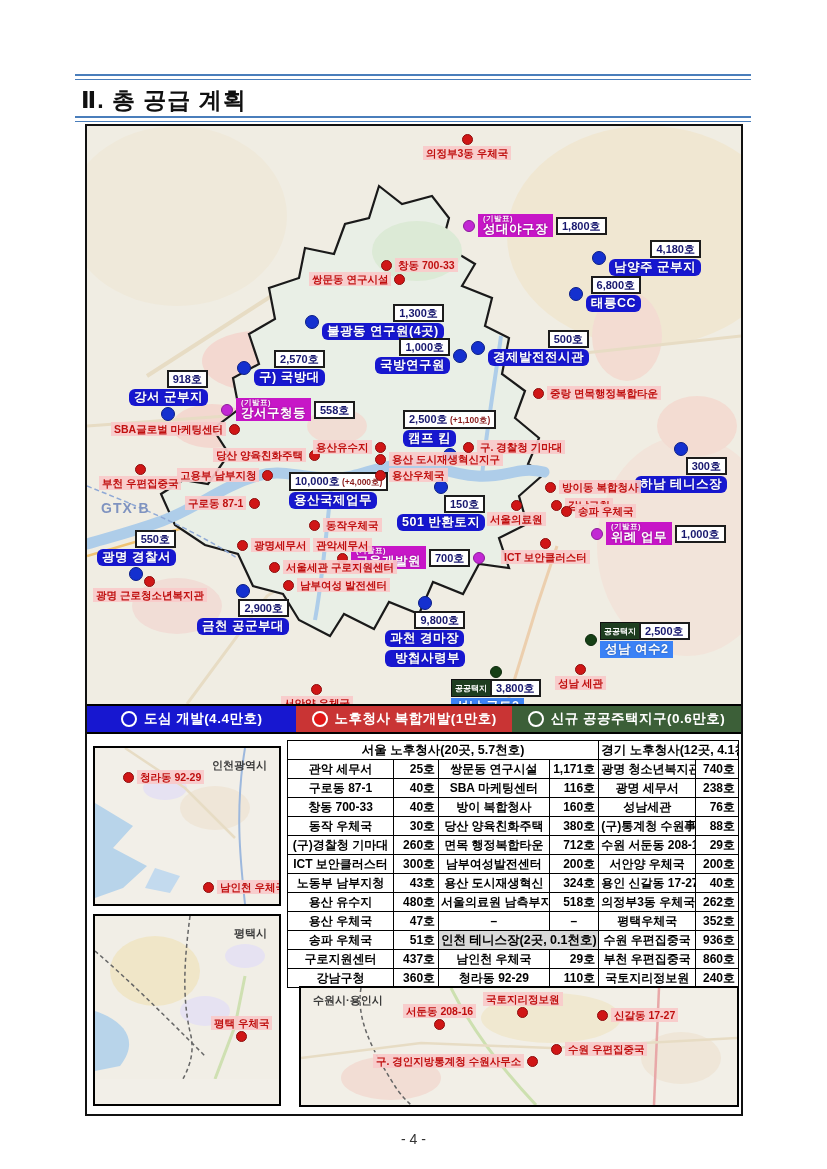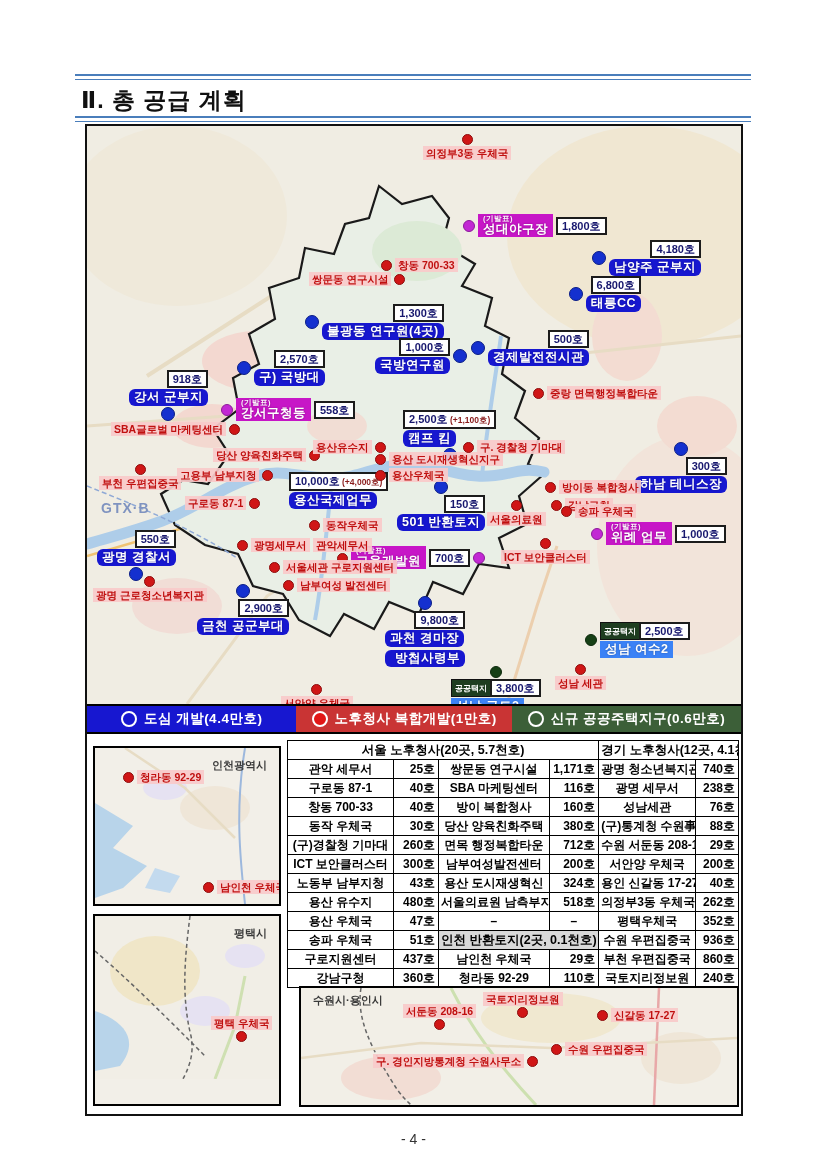--- a/index.html
+++ b/index.html
@@ -568,21 +568,21 @@
               <td class="nm">용산 우체국</td>
               <td class="ct">47호</td>
               <td class="dash">–</td>
               <td class="dash">–</td>
               <td class="nm">평택우체국</td>
               <td class="ct">352호</td>
             </tr>
             <tr>
               <td class="nm">송파 우체국</td>
               <td class="ct">51호</td>
-              <td class="incheon" colspan="2">인천 반환토지(2곳, 0.1천호)</td>
+              <td class="incheon" colspan="2">인천 테니스장(2곳, 0.1천호)</td>
               <td class="nm">수원 우편집중국</td>
               <td class="ct">936호</td>
             </tr>
             <tr>
               <td class="nm">구로지원센터</td>
               <td class="ct">437호</td>
               <td class="nm">남인천 우체국</td>
               <td class="ct">29호</td>
               <td class="nm">부천 우편집중국</td>
               <td class="ct">860호</td>

